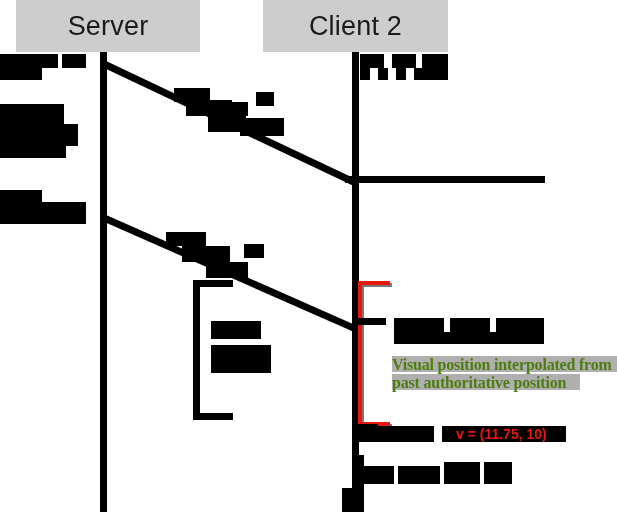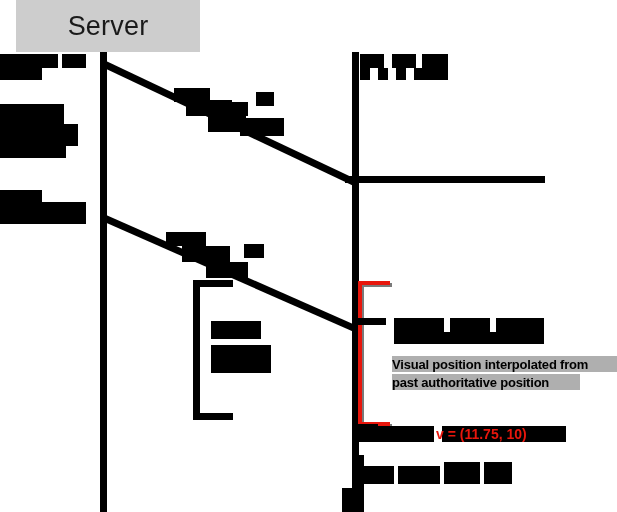--- a/index.html
+++ b/index.html
@@ -87,24 +87,24 @@
     position: absolute;
     border-left: 4px solid #e8160c;
     border-top: 4px solid #e8160c;
     border-bottom: 4px solid #e8160c;
     box-sizing: border-box;
   }
 
   
   .red-note {
     position: absolute;
-    color: #000000;
-    font-family: Liberation Sans, sans-serif;
+    color: #4d7c0f;
+    font-family: Liberation Serif, serif;
     font-weight: 700;
-    font-size: 13px;
+    font-size: 16px;
     line-height: 16px;
     white-space: nowrap;
     letter-spacing: -0.2px;
   }
   .red-value {
     position: absolute;
     color: #e8160c;
     font-family: "Liberation Sans", sans-serif;
     font-weight: 700;
     font-size: 14px;
@@ -120,20 +120,23 @@
 </style>
 </head>
 <body>
 
 <div id="canvas">
 
   <div class="participant-box" style="left:16px; top:0px; width:184px; height:52px;">
     <span>Server</span>
   </div>
 
+  <div class="participant-box" style="left:263px; top:0px; width:185px; height:52px;">
+    <span>Client 2</span>
+  </div>
 
   <div class="lifeline" style="left:100px; top:52px; height:460px;"></div>
 
   <div class="lifeline" style="left:352px; top:52px; height:448px;"></div>
 
   <div>
     <div class="redacted" style="left:0px;  top:54px;  width:58px;  height:14px;"></div>
     <div class="redacted" style="left:62px; top:54px;  width:24px;  height:14px;"></div>
     <div class="redacted" style="left:0px;  top:68px;  width:42px;  height:12px;"></div>
 
@@ -200,21 +203,21 @@
   <div class="red-note" style="left:392px; top:357px;">Visual position interpolated from</div>
 
   <div class="ghost" style="left:392px; top:374px; width:188px; height:16px;"></div>
   <div class="red-note" style="left:392px; top:375px;">past authoritative position</div>
 
   <div>
     <div class="h-arrow" style="left:352px; top:424px; width:26px;"></div>
     <div class="redacted" style="left:352px; top:426px; width:82px; height:16px;"></div>
     <div class="redacted" style="left:442px; top:426px; width:124px; height:16px;"></div>
   </div>
-  <div class="red-value" style="left:436px; top:426px;">v = (11.75, 10)</div>
+  <div class="red-value" style="left:456px; top:426px;">v = (11.75, 10)</div>
 
   <div>
     <div class="redacted" style="left:352px; top:455px; width:12px; height:34px;"></div>
     <div class="redacted" style="left:364px; top:466px; width:30px; height:18px;"></div>
     <div class="redacted" style="left:398px; top:466px; width:42px; height:18px;"></div>
     <div class="redacted" style="left:444px; top:462px; width:36px; height:22px;"></div>
     <div class="redacted" style="left:484px; top:462px; width:28px; height:22px;"></div>
     <div class="redacted" style="left:342px; top:488px; width:22px; height:24px;"></div>
   </div>
 

